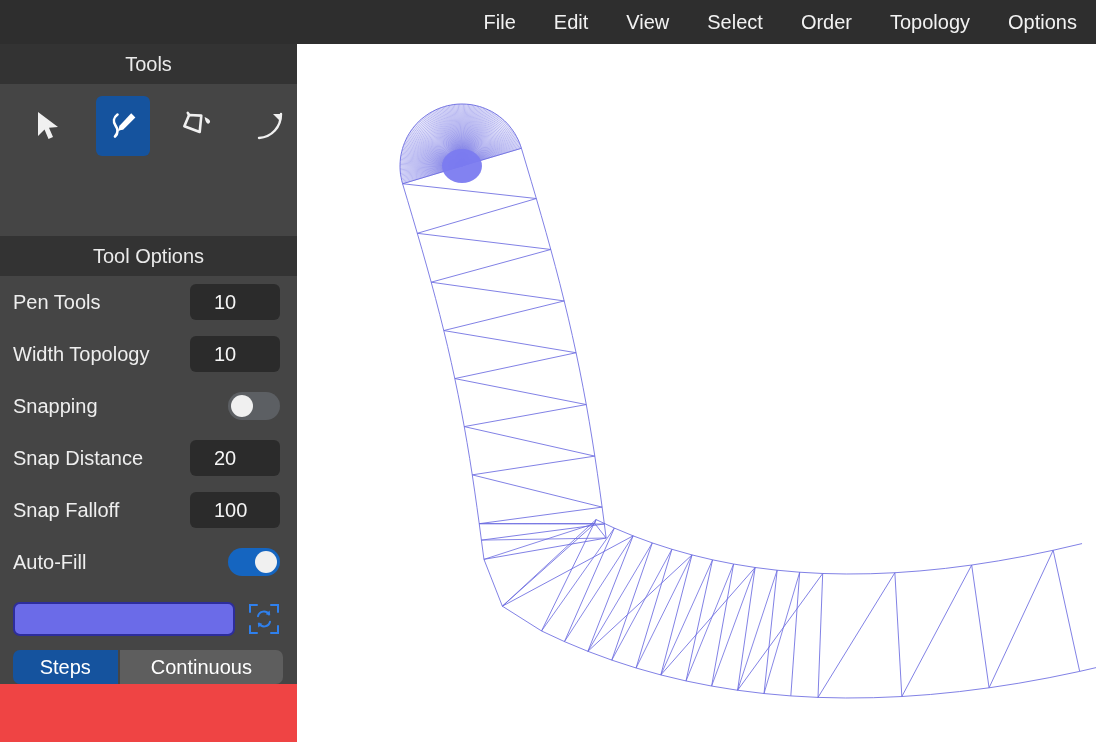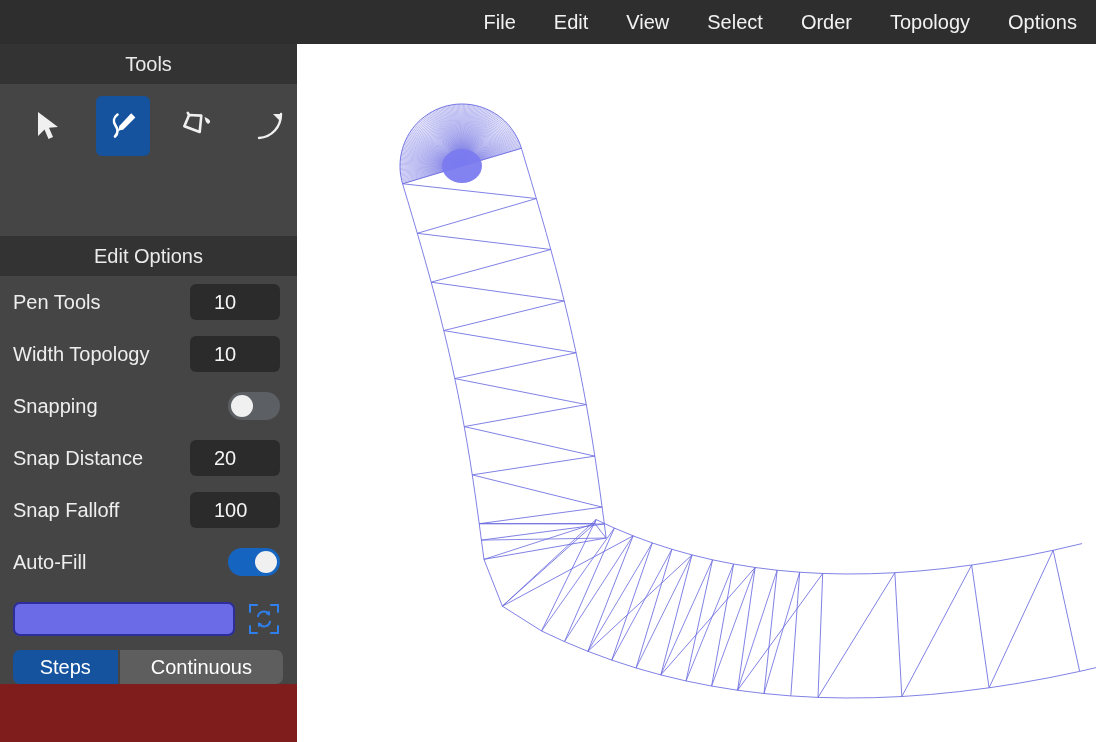--- a/index.html
+++ b/index.html
@@ -18,21 +18,21 @@
     padding-left:18px;box-sizing:border-box;justify-content:flex-end;
   }
   .menu-item{
     color:#f2f2f2;font-size:20px;line-height:44px;
     padding:0 19px;white-space:nowrap;cursor:default;
   }
 
   
   .panel{
     position:absolute;left:0;top:44px;width:297px;height:698px;
-    background:#7f1d1d;overflow:hidden;
+    background:#ef4444;overflow:hidden;
   }
   .section-header{
     background:#333333;color:#eaeaea;font-size:20px;
     text-align:center;height:40px;line-height:40px;
     width:100%;box-sizing:border-box;
   }
   .tools-body{height:152px;background:#454545;position:relative;}
   .tool-row{display:flex;align-items:center;padding:12px 0 0 22px;gap:20px;}
   .tool-btn{
     width:60px;height:60px;border-radius:6px;
@@ -151,21 +151,21 @@
             <svg width="34" height="34" viewBox="0 0 34 34">
               <path d="M28 5 C28 18 19 28 6 29" fill="none" stroke="#f0f0f0" stroke-width="2.4" stroke-linecap="round"></path>
               <path d="M28 5 L28 13 L20 5 Z" fill="#f0f0f0"></path>
             </svg>
           </span>
         </div>
 
       </div>
     </div>
 
-    <div class="section-header">Edit Options</div>
+    <div class="section-header">Tool Options</div>
     <div class="options-body">
 
       <div class="opt-row">
         <span class="opt-label">Pen Tools</span>
         <input class="opt-input" value="10" style="">
       </div>
 
       <div class="opt-row">
         <span class="opt-label">Width Topology</span>
         <input class="opt-input" value="10" style="">

